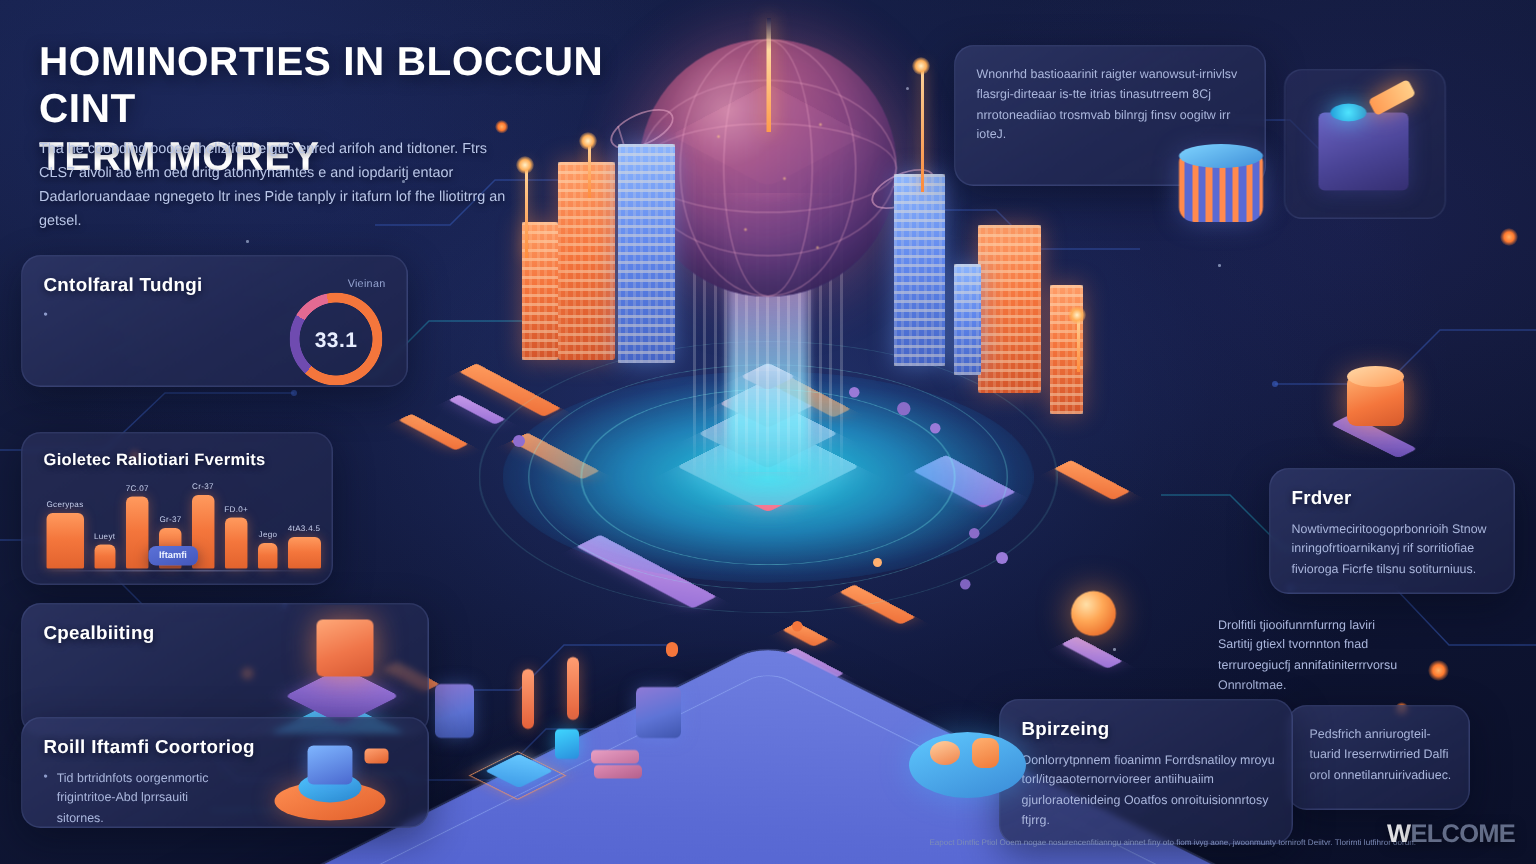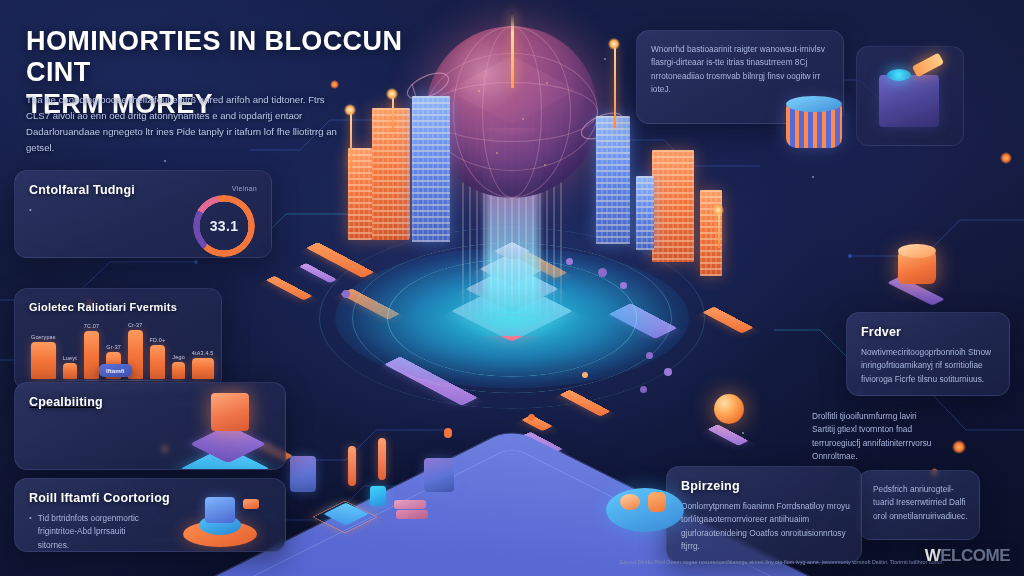--- a/index.html
+++ b/index.html
@@ -484,21 +484,21 @@
         </div>
         <div class="bar-col">
           <div class="bar-val">4tA3.4.5</div>
           <div class="bar" style="height: 21px;"></div>
         </div>
       </div>
     <div class="bar-base"></div>
     <div class="bar-tooltip">Iftamfi</div>
   </div>
 
-  <div class="card" style="left:14px;top:382px;width:272px;height:88px;text-decoration:underline;">
+  <div class="card" style="left:14px;top:402px;width:272px;height:88px;">
     <div class="card-title">Cpealbiiting</div>
 
     <div style="position:absolute;right:6px;top:8px;width:96px;height:76px;">
       <div style="position:absolute;left:10px;top:46px;width:64px;height:64px;transform:rotateX(60deg) rotateZ(45deg);
                   background:linear-gradient(150deg,#4fd4ff,#2d9adf);border-radius:5px;box-shadow:0 0 18px rgba(60,200,255,.45);"></div>
       <div style="position:absolute;left:18px;top:26px;width:54px;height:54px;transform:rotateX(60deg) rotateZ(45deg);
                   background:linear-gradient(150deg,#a07ae0,#6c52b8);border-radius:5px;box-shadow:0 0 14px rgba(150,110,230,.4);"></div>
       <div style="position:absolute;left:28px;top:2px;width:38px;height:38px;border-radius:4px;
                   background:linear-gradient(160deg,#ffa878 0%,#f0764a 55%,#d85a34 100%);box-shadow:0 0 20px rgba(255,140,80,.6);"></div>
     </div>

